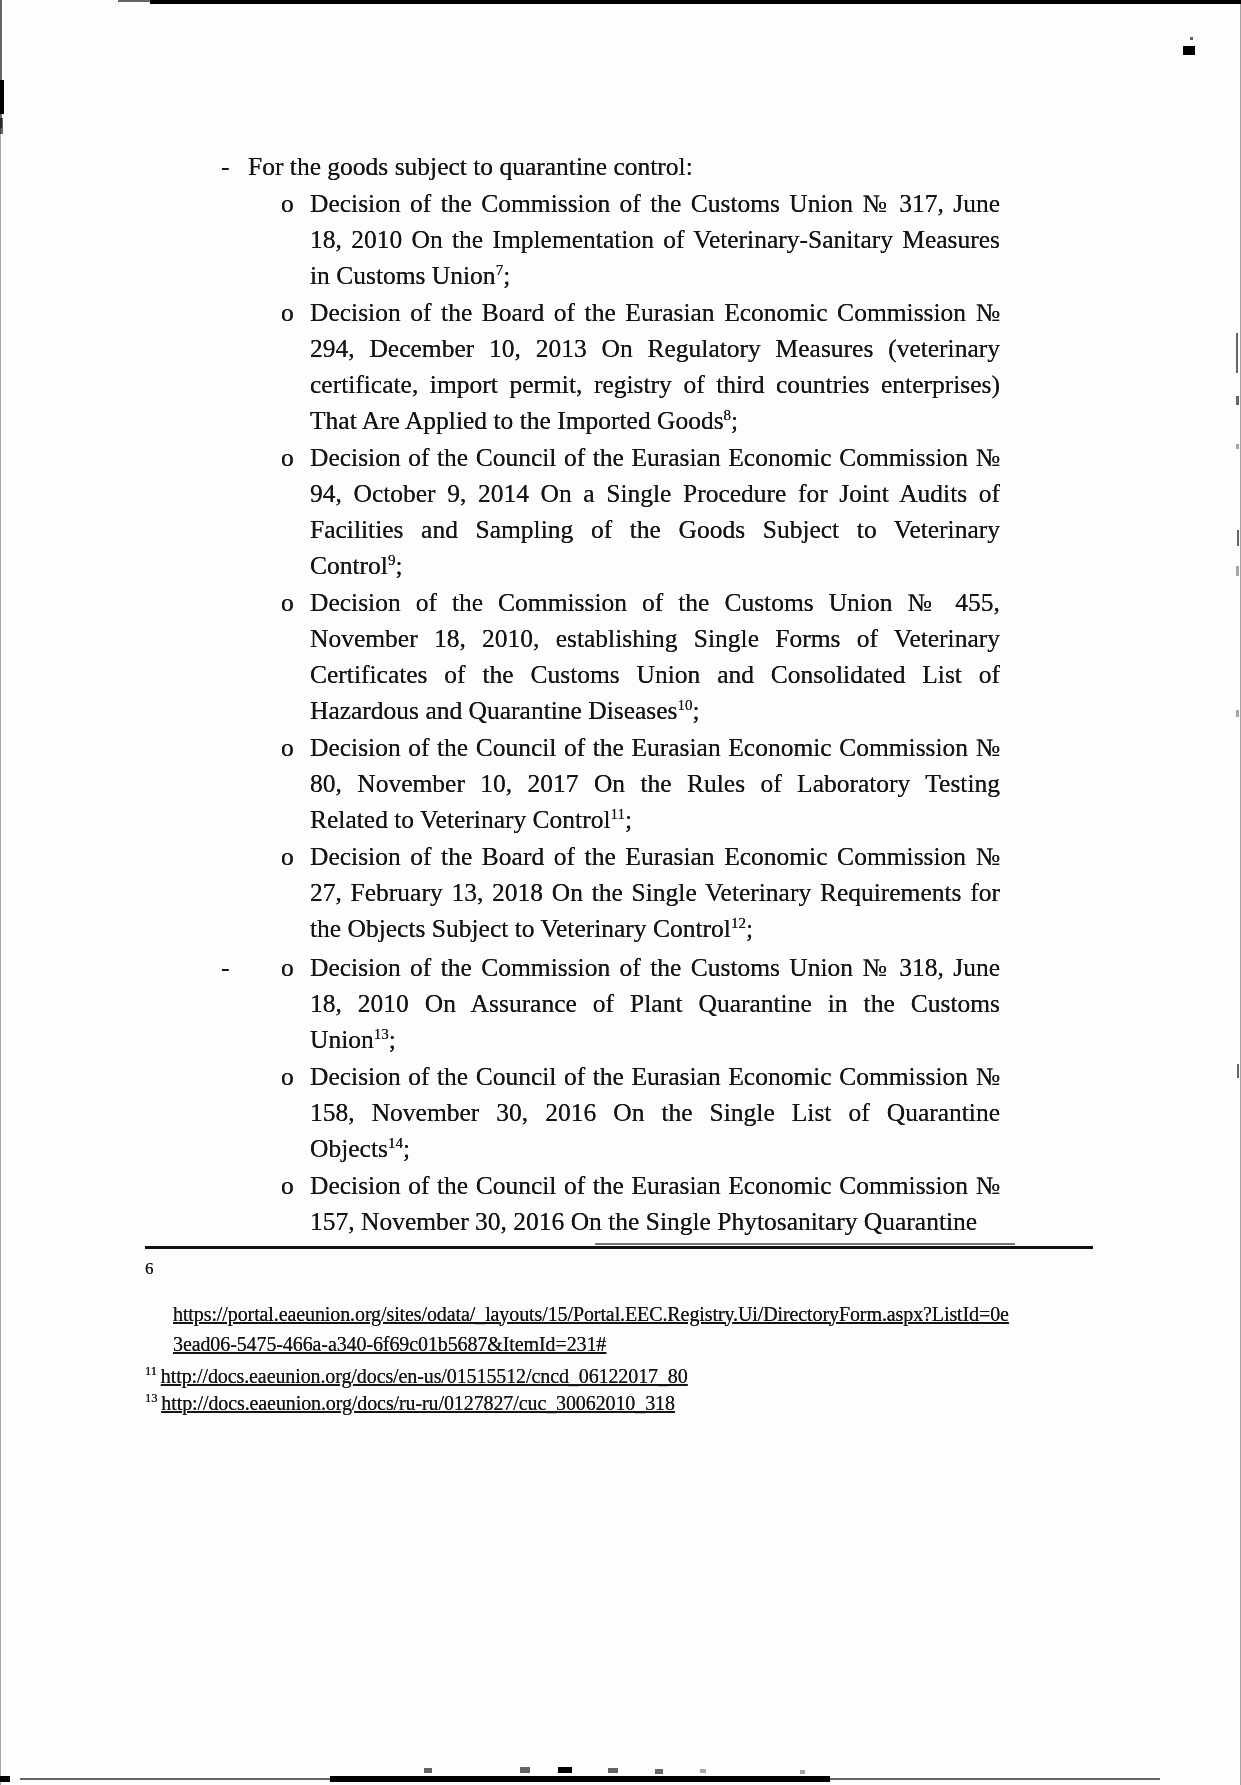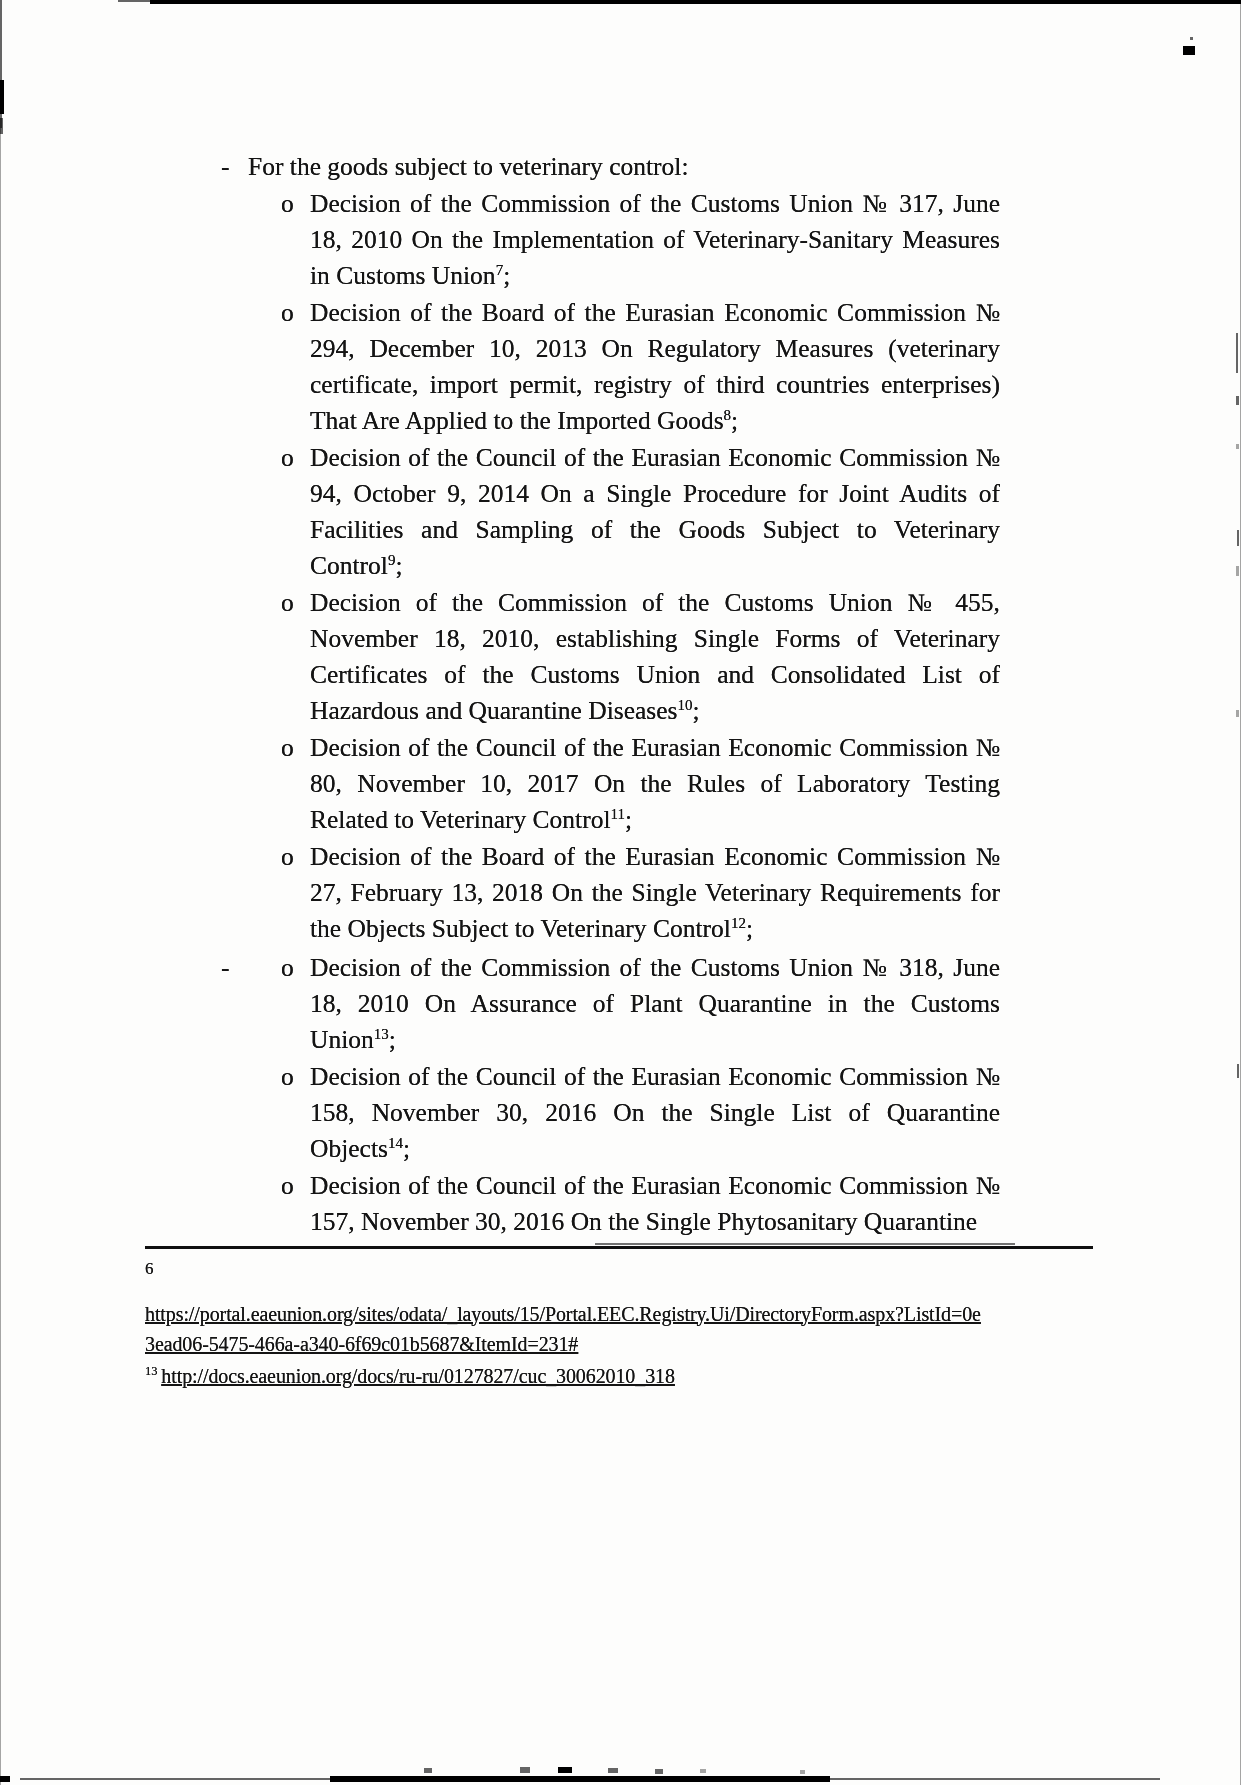--- a/index.html
+++ b/index.html
@@ -21,39 +21,39 @@
   .l1 .marker{left:-27px;}
   .l2{margin:1px 0 1px 310px;width:690px;text-align:justify;}
   .l2 .marker{left:-29px;}
   .body-text sup{font-size:15px;line-height:0;}
   
   .footnotes{position:absolute;left:145px;top:1246px;width:960px;font-size:20px;line-height:27.5px;letter-spacing:-0.1px;}
   .fn-rule{width:948px;height:3px;background:#101010;}
   .fn-rule2{position:absolute;left:450px;top:-3px;width:420px;height:2px;background:rgba(0,0,0,.55);}
   .fn-index{font-size:17px;margin:6px 0 16px 0;}
   .fn-longurl div{line-height:30px;white-space:nowrap;}
-  .fn-longurl{margin-bottom:4px;}
+  .fn-longurl{margin-bottom:4px;margin-left:28px;}
   .u{text-decoration:underline;}
   .fn-row{white-space:nowrap;}
   .footnotes sup{font-size:12.5px;line-height:0;margin-right:4px;}
   
   .art{position:absolute;background:#000;}
   .soft{background:rgba(0,0,0,.6);}
   .softer{background:rgba(0,0,0,.35);}
 </style>
 </head>
 <body>
 
 <div class="page">
 
   <div class="body-text">
 
     <div class="item l1">
       <span class="marker">-</span>
-      <span>For the goods subject to veterinary control:</span>
+      <span>For the goods subject to quarantine control:</span>
     </div>
 
     <div class="item l2">
       <span class="marker">o</span>
       <span>Decision of the Commission of the Customs Union № 317, June 18, 2010 On the Implementation of Veterinary-Sanitary Measures in Customs Union</span><sup>7</sup><span>;</span>
     </div>
 
     <div class="item l2">
       <span class="marker">o</span>
       <span>Decision of the Board of the Eurasian Economic Commission № 294, December 10, 2013 On Regulatory Measures (veterinary certificate, import permit, registry of third countries enterprises) That Are Applied to the Imported Goods</span><sup>8</sup><span>;</span>
@@ -102,20 +102,21 @@
 
   <div class="footnotes">
     <div class="fn-rule">
       <div class="fn-rule2"></div>
     </div>
     <div class="fn-index">6</div>
     <div class="fn-longurl">
       <div class="u">https://portal.eaeunion.org/sites/odata/_layouts/15/Portal.EEC.Registry.Ui/DirectoryForm.aspx?ListId=0e</div>
       <div class="u">3ead06-5475-466a-a340-6f69c01b5687&amp;ItemId=231#</div>
     </div>
+    <div class="fn-row"><sup>11</sup><span class="u">http://docs.eaeunion.org/docs/en-us/01515512/cncd_06122017_80</span></div>
     <div class="fn-row"><sup>13</sup><span class="u">http://docs.eaeunion.org/docs/ru-ru/0127827/cuc_30062010_318</span></div>
   </div>
 
   <div class="art" style="left:150px;top:0;width:1091px;height:4px;"></div>
   <div class="art soft" style="left:118px;top:0;width:34px;height:2px;"></div>
   <div class="art soft" style="left:0;top:0;width:2px;height:128px;"></div>
   <div class="art" style="left:0;top:80px;width:4px;height:34px;"></div>
   <div class="art soft" style="left:0;top:118px;width:3px;height:16px;"></div>
   <div class="art softer" style="left:0;top:128px;width:1px;height:1657px;"></div>
   <div class="art softer" style="left:1240px;top:0;width:1px;height:1785px;"></div>

